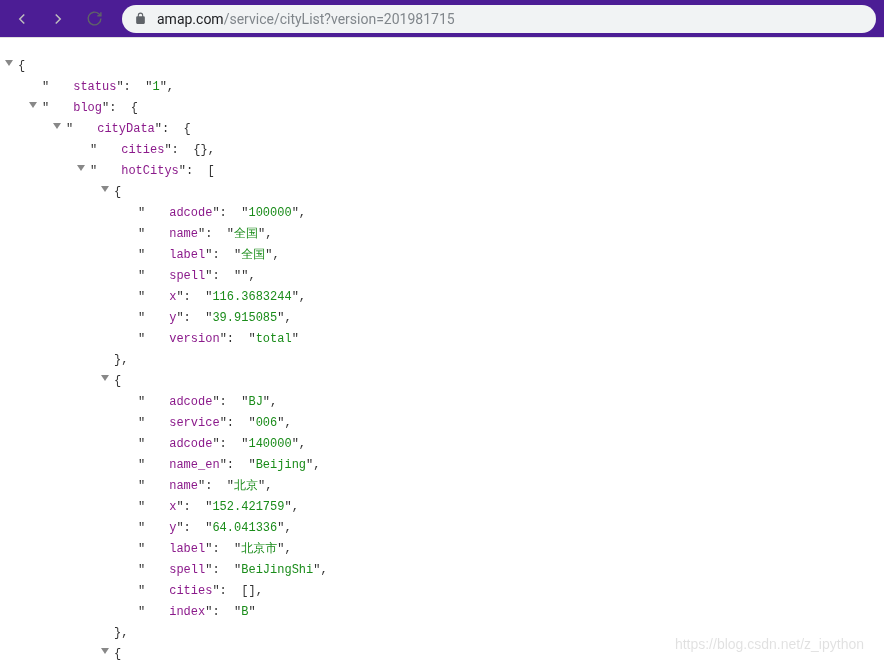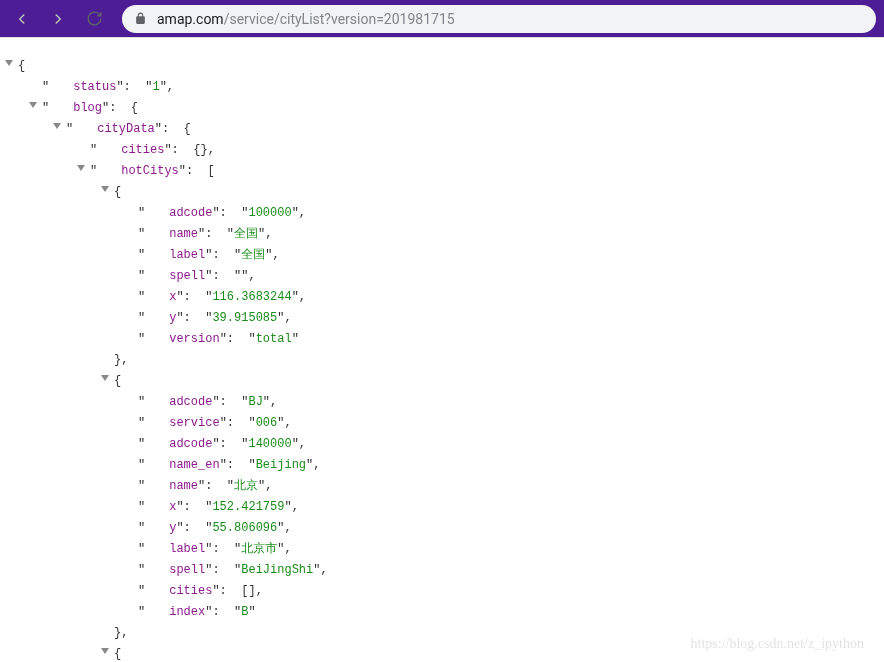--- a/index.html
+++ b/index.html
@@ -70,21 +70,21 @@
       border-left: 4px solid transparent;
       border-right: 4px solid transparent;
       border-top: 6px solid #888;
       cursor: pointer;
     }
     .watermark {
       position: absolute;
       right: 20px;
       bottom: 10px;
       color: rgba(0,0,0,0.12);
-      font-family: Liberation Serif, serif;
+      font-family: Liberation Sans, sans-serif;
       font-size: 14px;
     }
   </style>
 </head>
 <body>
 
 <div class="browser-toolbar">
   <div class="nav-btn disabled">
     <svg width="18" height="18" viewBox="0 0 24 24" fill="none" stroke="currentColor" stroke-width="2">
         <polyline points="15 18 9 12 15 6"></polyline>
@@ -127,21 +127,21 @@
     <div class="row" style="padding-left: 120px;"><span><span class="punct">"</span><span class="prop-name">y</span><span class="punct">":  </span><span class="punct">"</span><span class="string-val">39.915085</span><span class="punct">"</span><span class="punct">,</span></span></div>
     <div class="row" style="padding-left: 120px;"><span><span class="punct">"</span><span class="prop-name">version</span><span class="punct">":  </span><span class="punct">"</span><span class="string-val">total</span><span class="punct">"</span></span></div>
     <div class="row" style="padding-left: 96px;"><span><span class="punct">},</span></span></div>
     <div class="row" style="padding-left: 96px;"><span class="toggle" style="left: 83px;"></span><span><span class="punct">{</span></span></div>
     <div class="row" style="padding-left: 120px;"><span><span class="punct">"</span><span class="prop-name">adcode</span><span class="punct">":  </span><span class="punct">"</span><span class="string-val">BJ</span><span class="punct">"</span><span class="punct">,</span></span></div>
     <div class="row" style="padding-left: 120px;"><span><span class="punct">"</span><span class="prop-name">service</span><span class="punct">":  </span><span class="punct">"</span><span class="string-val">006</span><span class="punct">"</span><span class="punct">,</span></span></div>
     <div class="row" style="padding-left: 120px;"><span><span class="punct">"</span><span class="prop-name">adcode</span><span class="punct">":  </span><span class="punct">"</span><span class="string-val">140000</span><span class="punct">"</span><span class="punct">,</span></span></div>
     <div class="row" style="padding-left: 120px;"><span><span class="punct">"</span><span class="prop-name">name_en</span><span class="punct">":  </span><span class="punct">"</span><span class="string-val">Beijing</span><span class="punct">"</span><span class="punct">,</span></span></div>
     <div class="row" style="padding-left: 120px;"><span><span class="punct">"</span><span class="prop-name">name</span><span class="punct">":  </span><span class="punct">"</span><span class="string-val">北京</span><span class="punct">"</span><span class="punct">,</span></span></div>
     <div class="row" style="padding-left: 120px;"><span><span class="punct">"</span><span class="prop-name">x</span><span class="punct">":  </span><span class="punct">"</span><span class="string-val">152.421759</span><span class="punct">"</span><span class="punct">,</span></span></div>
-    <div class="row" style="padding-left: 120px;"><span><span class="punct">"</span><span class="prop-name">y</span><span class="punct">":  </span><span class="punct">"</span><span class="string-val">55.806096</span><span class="punct">"</span><span class="punct">,</span></span></div>
+    <div class="row" style="padding-left: 120px;"><span><span class="punct">"</span><span class="prop-name">y</span><span class="punct">":  </span><span class="punct">"</span><span class="string-val">64.041336</span><span class="punct">"</span><span class="punct">,</span></span></div>
     <div class="row" style="padding-left: 120px;"><span><span class="punct">"</span><span class="prop-name">label</span><span class="punct">":  </span><span class="punct">"</span><span class="string-val">北京市</span><span class="punct">"</span><span class="punct">,</span></span></div>
     <div class="row" style="padding-left: 120px;"><span><span class="punct">"</span><span class="prop-name">spell</span><span class="punct">":  </span><span class="punct">"</span><span class="string-val">BeiJingShi</span><span class="punct">"</span><span class="punct">,</span></span></div>
     <div class="row" style="padding-left: 120px;"><span><span class="punct">"</span><span class="prop-name">cities</span><span class="punct">":  [],</span></span></div>
     <div class="row" style="padding-left: 120px;"><span><span class="punct">"</span><span class="prop-name">index</span><span class="punct">":  </span><span class="punct">"</span><span class="string-val">B</span><span class="punct">"</span></span></div>
     <div class="row" style="padding-left: 96px;"><span><span class="punct">},</span></span></div>
     <div class="row" style="padding-left: 96px;"><span class="toggle" style="left: 83px;"></span><span><span class="punct">{</span></span></div>
   </div>
 
 <div class="watermark">https://blog.csdn.net/z_ipython</div>
 

